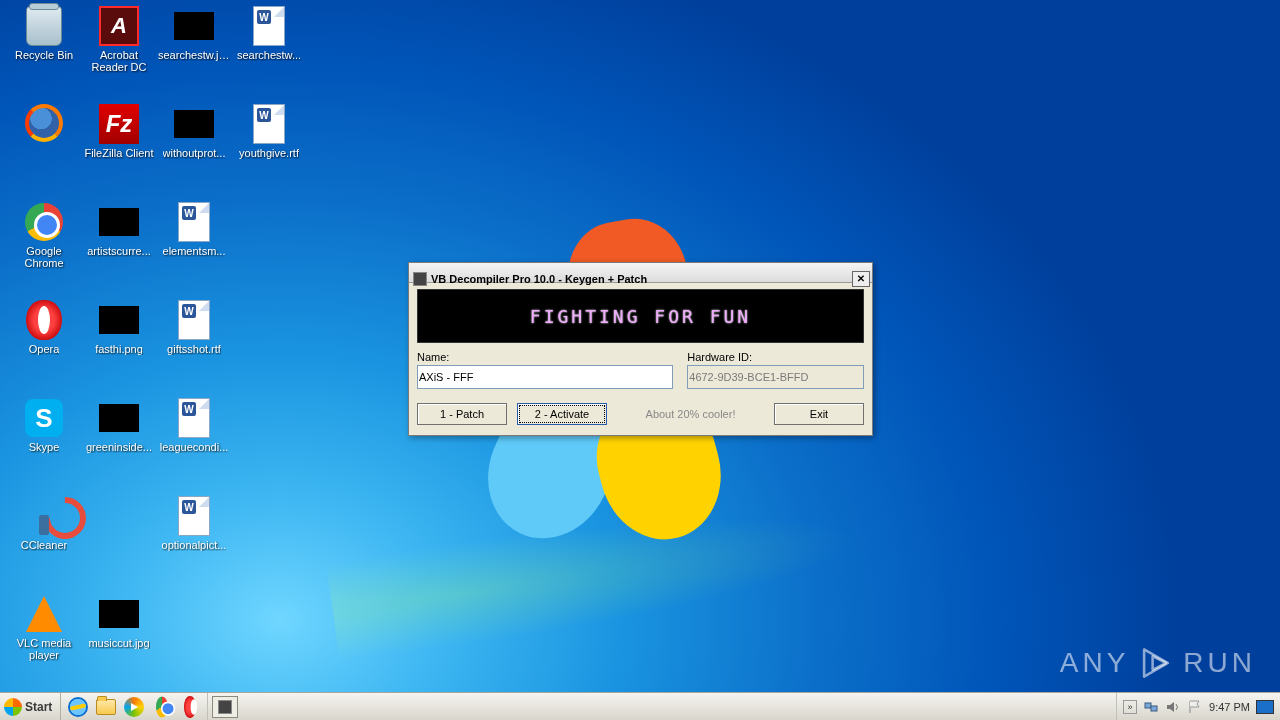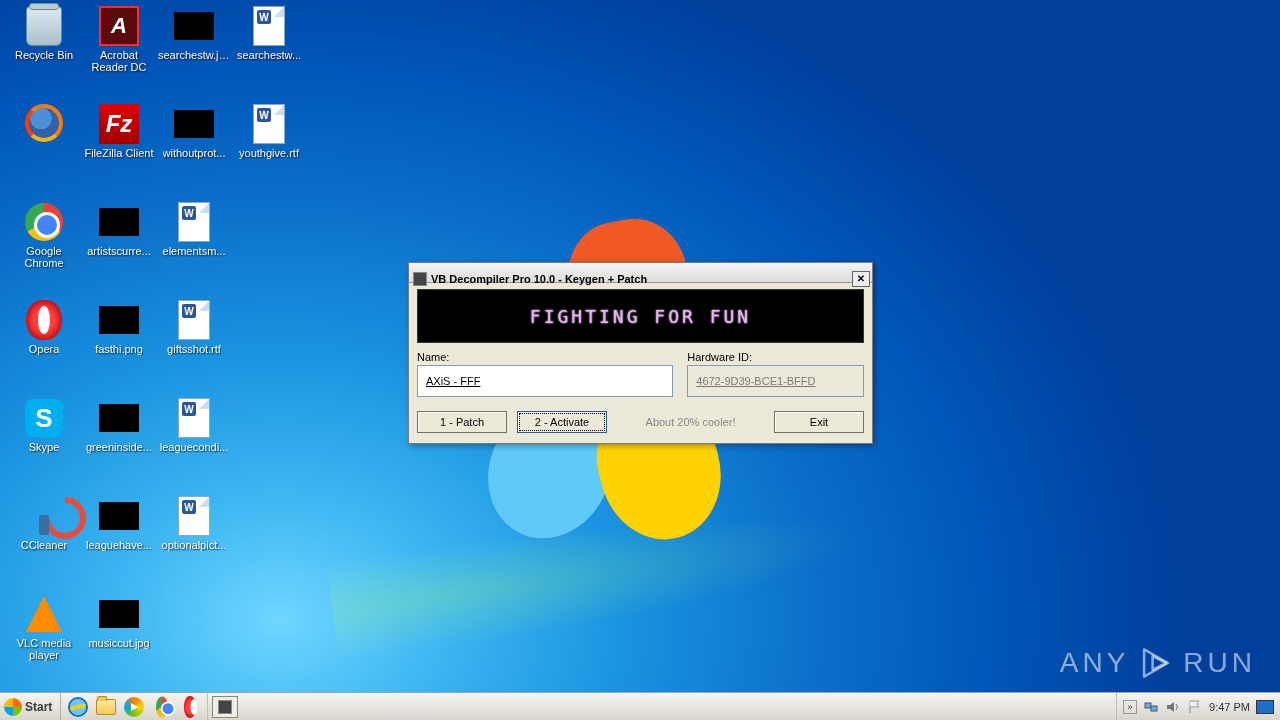--- a/index.html
+++ b/index.html
@@ -53,21 +53,21 @@
 .titlebar .title{flex:1;font-weight:bold;color:#000;}
 .titlebar .close{width:18px;height:16px;background:#eee;border:1px solid #666;display:flex;align-items:center;justify-content:center;font-size:10px;font-weight:bold;cursor:pointer;}
 .dialog-body{padding:6px 8px 10px;}
 .banner{height:54px;background:#000;border:1px solid #333;display:flex;align-items:center;justify-content:center;color:#f0abfc;font-family:monospace;font-size:18px;letter-spacing:3px;white-space:nowrap;overflow:hidden;}
 .banner span{filter:blur(0.2px);text-shadow:0 0 2px #fff;}
 .form-row{display:flex;gap:14px;margin-top:8px;}
 .form-col{display:flex;flex-direction:column;}
 .form-col.c1{flex:1.45;}
 .form-col.c2{flex:1;}
 .lbl{font-size:11px;color:#000;margin-bottom:2px;}
-.inp{height:32px;border:1px solid #7f9db9;background:#fff;font-size:11px;padding:0 8px;text-decoration:underline;}
+.inp{height:24px;border:1px solid #7f9db9;background:#fff;font-size:11px;padding:0 1px;}
 .inp[disabled]{background:#ece9d8;color:#7a7a7a;}
 .btn-row{display:flex;align-items:center;gap:10px;margin-top:14px;}
 .btn{height:22px;min-width:86px;background:#ece9d8;border:1px solid #707070;font-size:11px;cursor:pointer;box-shadow:1px 1px 0 #fff inset;}
 .btn:focus,.btn.focus{outline:1px dotted #000;outline-offset:-3px;border:1px solid #2a5caa;}
 .btn.wide{min-width:90px;}
 .cooler{flex:1;text-align:center;font-size:11px;color:#888;}
 
 
 .taskbar{position:absolute;left:0;right:0;bottom:0;height:28px;background:linear-gradient(#f5f4f0,#d8d6cc);border-top:1px solid #a8a698;display:flex;align-items:stretch;}
 .start-btn{display:flex;align-items:center;gap:3px;padding:0 8px 0 4px;border-right:1px solid #b0b0a0;cursor:pointer;}
@@ -208,26 +208,20 @@
         <div class="ic-doc"></div>
       </div>
       <div class="icon-label">leaguecondi...</div>
     </div>
     <div class="icon-cell" style="left: 8px; top: 496px;">
       <div class="icon-img">
         <div class="ic-cc"></div>
       </div>
       <div class="icon-label">CCleaner</div>
     </div>
-    <div class="icon-cell" style="left: 83px; top: 496px;">
-      <div class="icon-img">
-        <div class="ic-black"></div>
-      </div>
-      <div class="icon-label">leaguehave...</div>
-    </div>
     <div class="icon-cell" style="left: 158px; top: 496px;">
       <div class="icon-img">
         <div class="ic-doc"></div>
       </div>
       <div class="icon-label">optionalpict...</div>
     </div>
     <div class="icon-cell" style="left: 8px; top: 594px;">
       <div class="icon-img">
         <div class="ic-vlc"></div>
       </div>

